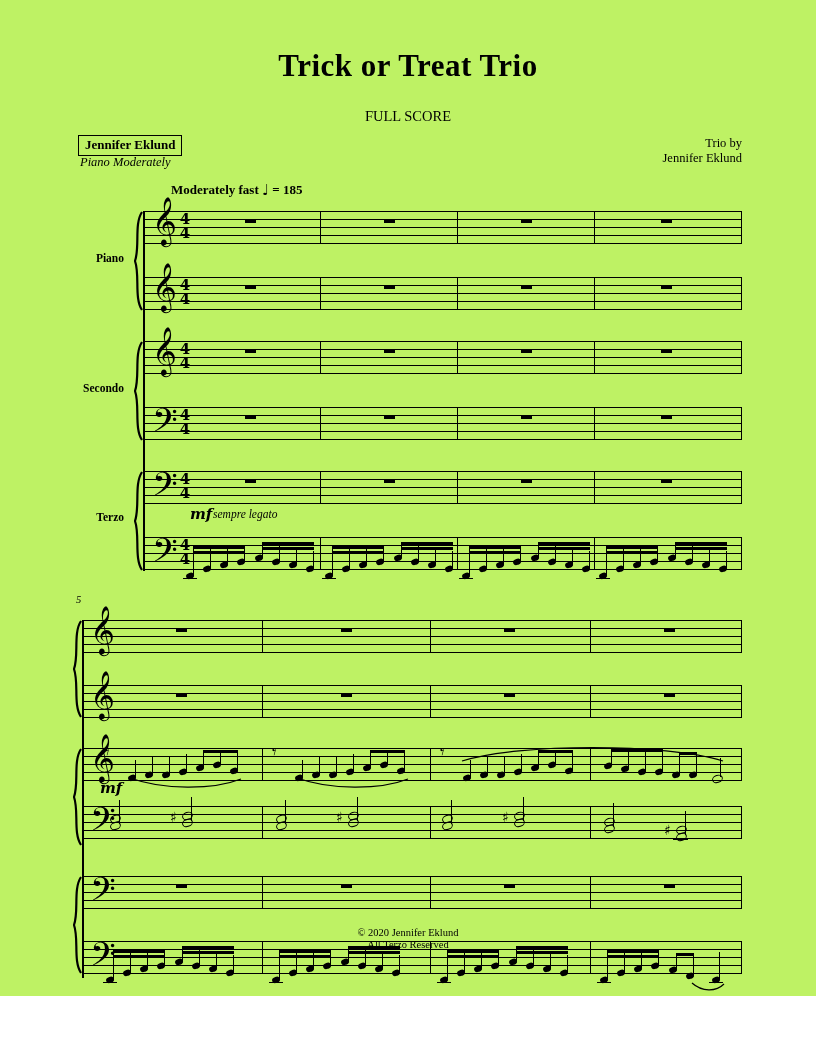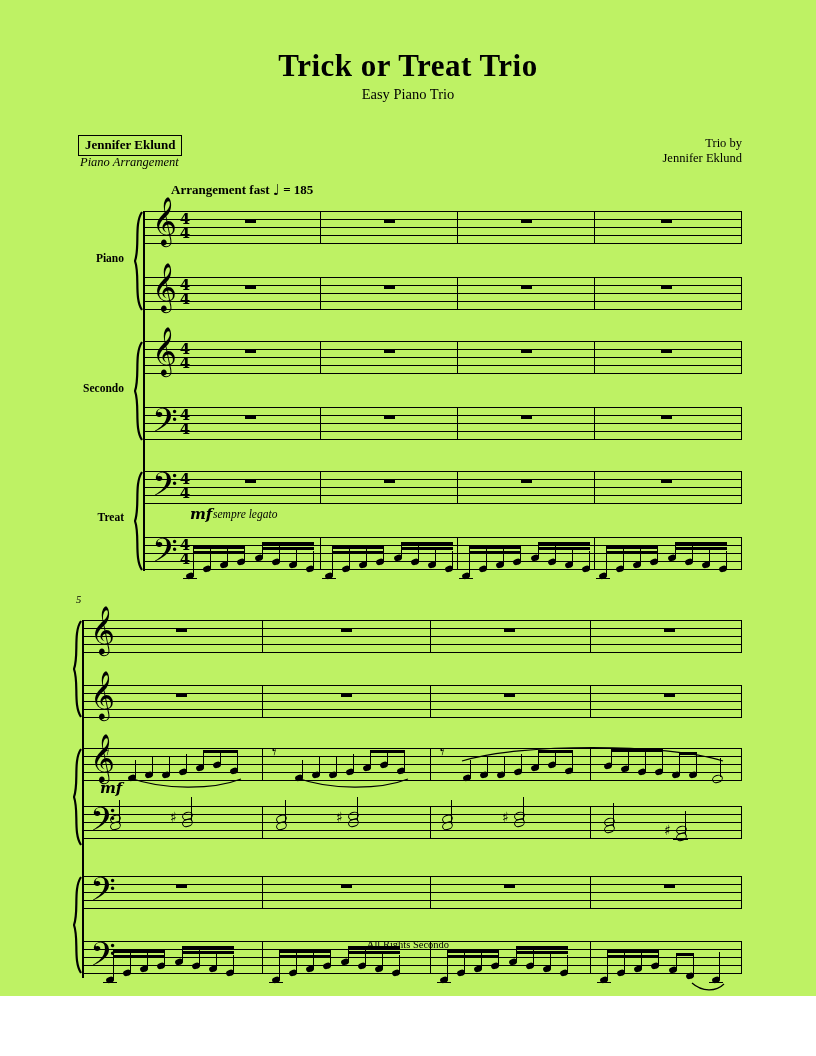--- a/index.html
+++ b/index.html
@@ -206,39 +206,39 @@
     font-size: 10.5px;
     line-height: 12px;
   }
 </style>
 </head>
 <body>
 
 <div class="page">
 
   <div class="title">Trick or Treat Trio</div>
-  <div class="subtitle">Easy Piano Trio</div>
+  <div class="scoretype">FULL SCORE</div>
 
   <div class="arranger-box">Jennifer Eklund</div>
-  <div class="arranger-role">Piano Arrangement</div>
+  <div class="arranger-role">Piano Moderately</div>
 
   <div class="composer">
     <div>Trio by</div>
     <div>Jennifer Eklund</div>
   </div>
 
   <div class="tempo">
-    <span>Arrangement fast</span>
+    <span>Moderately fast</span>
     <span class="notegl">♩</span>
     <span>= 185</span>
   </div>
 
   <div class="instr-label" style="top:252px; left:60px; width:64px;">Piano</div>
   <div class="instr-label" style="top:382px; left:56px; width:68px;">Secondo</div>
-  <div class="instr-label" style="top:511px; left:60px; width:64px;">Treat</div>
+  <div class="instr-label" style="top:511px; left:60px; width:64px;">Terzo</div>
 
   <div class="thickbar" style="top:211px; left:143px; width:2px; height:360px;"></div>
 
   <div class="brace" style="top:211px; left:130px;">
     <svg width="14" height="100" viewBox="0 0 14 100">
       <path d="M12 1 C4 13, 10 36, 5 50 C10 64, 4 87, 12 99" fill="none" stroke="#000" stroke-width="2.2"></path>
     </svg>
   </div>
   <div class="staff" style="top:211px; left:145px; width:597px;"></div>
   <div class="staff" style="top:277px; left:145px; width:597px;"></div>
@@ -679,16 +679,17 @@
   <div class="nh" style="top:977px; left:712px;"></div>
   <div class="ledger" style="top:982px; left:709px; width:14px;"></div>
   <div class="stem" style="top:952px; left:719px; height:27px;"></div>
   <div class="slur" style="top:981px; left:690px;">
     <svg width="36" height="12" viewBox="0 0 36 12">
         <path d="M2 2 C12 11, 26 11, 34 3" fill="none" stroke="#000" stroke-width="1.2"></path>
       </svg>
   </div>
 
   <div class="footer">
-    <div>All Rights Secondo</div>
+    <div>© 2020 Jennifer Eklund</div>
+    <div>All Terzo Reserved</div>
   </div>
 
 </div>
 
 </body></html>

